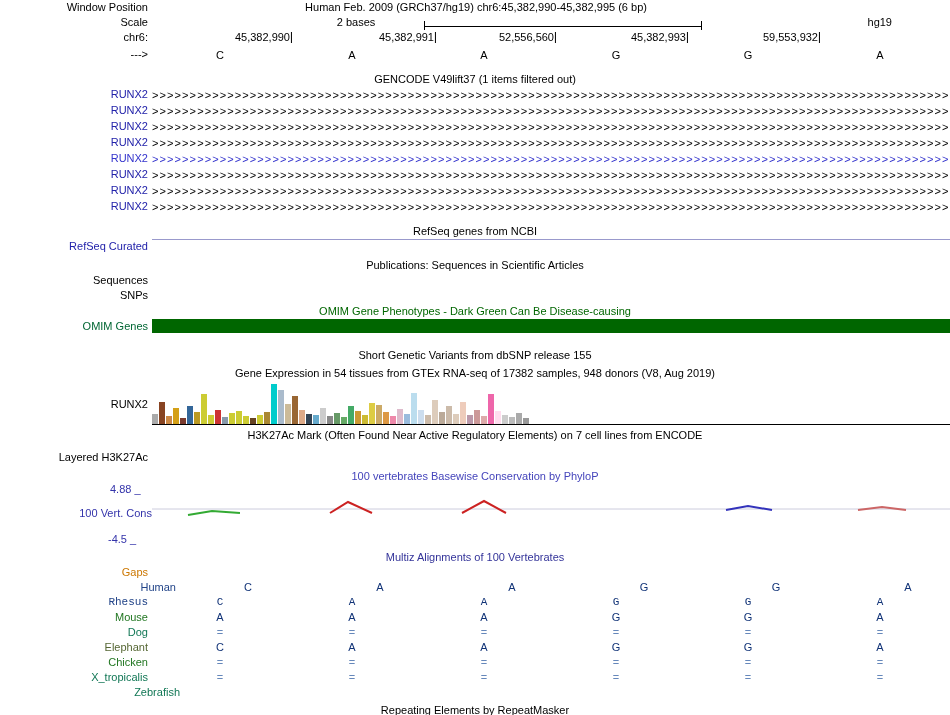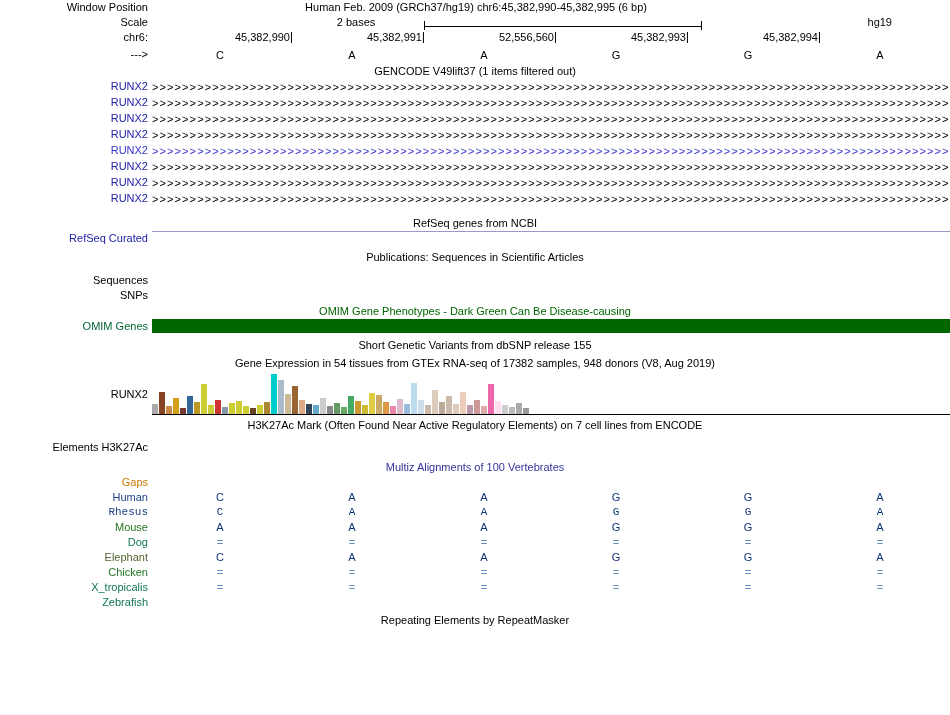--- a/index.html
+++ b/index.html
@@ -241,41 +241,41 @@
         <div class="scale-tick" style="left:272px;"></div>
         <div class="scale-tick" style="left:549px;"></div>
         <div class="hg19-label">hg19</div>
       </div>
     </div>
 
     <div class="row" style="height:17px;">
       <div class="lbl">chr6:</div>
       <div class="trk ruler" style="height:17px;">
         <div class="ruler-item" style="left:140px;"><span>45,382,990</span><span class="bar"></span></div>
-        <div class="ruler-item" style="left:272px;"><span>45,382,991</span><span class="bar"></span></div>
+        <div class="ruler-item" style="left:284px;"><span>45,382,991</span><span class="bar"></span></div>
         <div class="ruler-item" style="left:404px;"><span>52,556,560</span><span class="bar"></span></div>
         <div class="ruler-item" style="left:536px;"><span>45,382,993</span><span class="bar"></span></div>
-        <div class="ruler-item" style="left:668px;"><span>45,382,994</span><span class="bar"></span></div>
+        <div class="ruler-item" style="left:668px;"><span>59,553,932</span><span class="bar"></span></div>
       </div>
     </div>
 
     <div class="row" style="height:16px;">
       <div class="lbl">---&gt;</div>
       <div class="trk base-row" style="height:16px;">
         <div class="base-letter" style="left:68px;">C</div>
         <div class="base-letter" style="left:200px;">A</div>
         <div class="base-letter" style="left:332px;">A</div>
         <div class="base-letter" style="left:464px;">G</div>
         <div class="base-letter" style="left:596px;">G</div>
         <div class="base-letter" style="left:728px;">A</div>
       </div>
     </div>
   </div>
 
-  <div class="track-title" style="margin-top:0;">GENCODE V49lift37 (1 items filtered out)</div>
+  <div class="track-title" style="margin-top:8px;">GENCODE V49lift37 (1 items filtered out)</div>
 
   <div class="gene-rows">
     <div class="row" style="height:16px;">
       <div class="lbl navy-lbl">RUNX2</div>
       <div class="trk gene-line">
           <div class="arrows">&gt;&gt;&gt;&gt;&gt;&gt;&gt;&gt;&gt;&gt;&gt;&gt;&gt;&gt;&gt;&gt;&gt;&gt;&gt;&gt;&gt;&gt;&gt;&gt;&gt;&gt;&gt;&gt;&gt;&gt;&gt;&gt;&gt;&gt;&gt;&gt;&gt;&gt;&gt;&gt;&gt;&gt;&gt;&gt;&gt;&gt;&gt;&gt;&gt;&gt;&gt;&gt;&gt;&gt;&gt;&gt;&gt;&gt;&gt;&gt;&gt;&gt;&gt;&gt;&gt;&gt;&gt;&gt;&gt;&gt;&gt;&gt;&gt;&gt;&gt;&gt;&gt;&gt;&gt;&gt;&gt;&gt;&gt;&gt;&gt;&gt;&gt;&gt;&gt;&gt;&gt;&gt;&gt;&gt;&gt;&gt;&gt;&gt;&gt;&gt;&gt;&gt;&gt;&gt;&gt;&gt;&gt;&gt;&gt;&gt;&gt;&gt;&gt;&gt;&gt;&gt;&gt;&gt;&gt;&gt;&gt;&gt;&gt;&gt;&gt;&gt;&gt;&gt;&gt;&gt;&gt;&gt;&gt;&gt;&gt;&gt;&gt;&gt;&gt;&gt;&gt;&gt;&gt;&gt;&gt;&gt;&gt;</div>
         </div>
     </div>
     <div class="row" style="height:16px;">
       <div class="lbl navy-lbl">RUNX2</div>
@@ -324,38 +324,38 @@
   <div style="height:8px;"></div>
   <div class="track-title">RefSeq genes from NCBI</div>
   <div class="row" style="height:14px;">
     <div class="lbl navy-lbl">RefSeq Curated</div>
     <div class="trk">
       <div style="position:absolute;left:0;right:0;top:0;border-top:1px solid #9999cc;"></div>
     </div>
   </div>
 
   <div class="track-title" style="margin-top:4px;">Publications: Sequences in Scientific Articles</div>
-  <div class="row" style="height:15px;margin-top:8px;">
+  <div class="row" style="height:15px;">
     <div class="lbl">Sequences</div>
     <div class="trk"></div>
   </div>
   <div class="row" style="height:15px;">
     <div class="lbl">SNPs</div>
     <div class="trk"></div>
   </div>
 
   <div class="track-title dkgreen-text">OMIM Gene Phenotypes - Dark Green Can Be Disease-causing</div>
   <div class="row" style="height:16px;">
     <div class="lbl green-lbl">OMIM Genes</div>
     <div class="trk" style="height:16px;">
       <div class="omim-bar"></div>
     </div>
   </div>
 
-  <div class="track-title" style="margin-top:2px;">Short Genetic Variants from dbSNP release 155</div>
+  <div class="track-title" style="margin-top:12px;">Short Genetic Variants from dbSNP release 155</div>
 
   <div class="track-title" style="margin-top:2px;">Gene Expression in 54 tissues from GTEx RNA-seq of 17382 samples, 948 donors (V8, Aug 2019)</div>
   <div class="row" style="height:44px;">
     <div class="lbl" style="line-height:46px;">RUNX2</div>
     <div class="trk gtex" style="height:43px;">
       <div class="gtex-bars" id="gtex-bars" style="left:0;">
           <div class="gtex-bar" style="height: 10px; background: rgb(170, 170, 170);"></div>
           <div class="gtex-bar" style="height: 22px; background: rgb(136, 68, 34);"></div>
           <div class="gtex-bar" style="height: 8px; background: rgb(204, 136, 68);"></div>
           <div class="gtex-bar" style="height: 16px; background: rgb(212, 160, 23);"></div>
@@ -408,34 +408,48 @@
           <div class="gtex-bar" style="height: 9px; background: rgb(204, 204, 204);"></div>
           <div class="gtex-bar" style="height: 7px; background: rgb(187, 187, 187);"></div>
           <div class="gtex-bar" style="height: 11px; background: rgb(170, 170, 170);"></div>
           <div class="gtex-bar" style="height: 6px; background: rgb(153, 153, 153);"></div>
         </div>
     </div>
   </div>
 
   <div class="h3k-title" style="margin-top:2px;">H3K27Ac Mark (Often Found Near Active Regulatory Elements) on 7 cell lines from ENCODE</div>
   <div class="row" style="height:26px;">
-    <div class="lbl" style="line-height:28px;">Elements H3K27Ac</div>
+    <div class="lbl" style="line-height:28px;">Layered H3K27Ac</div>
     <div class="trk" style="height:26px;"></div>
   </div>
 
+  <div class="cons-panel">
+    <div class="cons-title">100 vertebrates Basewise Conservation by PhyloP</div>
+    <div class="cons-axis-lbl" style="left:110px;top:14px;">4.88 _</div>
+    <div class="cons-axis-lbl" style="left:0;top:38px;width:152px;text-align:right;padding-right:4px;color:#3333aa;">100 Vert. Cons</div>
+    <div class="cons-axis-lbl" style="left:108px;top:64px;">-4.5 _</div>
+    <svg width="950" height="80" style="position:absolute;left:0;top:0;">
+      <line x1="152" y1="40" x2="950" y2="40" stroke="#ccccdd" stroke-width="1"></line>
+      <path d="M188 46 L212 42 L240 44" stroke="#33aa33" stroke-width="2" fill="none"></path>
+      <path d="M330 44 L348 33 L372 44" stroke="#cc2222" stroke-width="2" fill="none"></path>
+      <path d="M462 44 L484 32 L506 44" stroke="#cc2222" stroke-width="2" fill="none"></path>
+      <path d="M726 41 L748 37 L772 41" stroke="#3333bb" stroke-width="2" fill="none"></path>
+      <path d="M858 41 L882 38 L906 41" stroke="#cc6666" stroke-width="2" fill="none"></path>
+    </svg>
+  </div>
 
   <div class="multiz-title">Multiz Alignments of 100 Vertebrates</div>
 
   <div class="row" style="height:15px;">
     <div class="lbl label-gaps">Gaps</div>
     <div class="trk"></div>
   </div>
 
   <div id="species-rows">
-      <div class="row" style="height: 15px;">
+      <div class="row" style="height: 15px; padding-left: 28px;">
         <div class="lbl label-blue">Human</div>
         <div class="trk align-row">
           <div class="align-base" style="left: 68px;">C</div>
           <div class="align-base" style="left: 200px;">A</div>
           <div class="align-base" style="left: 332px;">A</div>
           <div class="align-base" style="left: 464px;">G</div>
           <div class="align-base" style="left: 596px;">G</div>
           <div class="align-base" style="left: 728px;">A</div>
         </div>
       </div>
@@ -498,21 +512,21 @@
         <div class="lbl label-teal">X_tropicalis</div>
         <div class="trk align-row">
           <div class="align-base dash" style="left: 68px;">=</div>
           <div class="align-base dash" style="left: 200px;">=</div>
           <div class="align-base dash" style="left: 332px;">=</div>
           <div class="align-base dash" style="left: 464px;">=</div>
           <div class="align-base dash" style="left: 596px;">=</div>
           <div class="align-base dash" style="left: 728px;">=</div>
         </div>
       </div>
-      <div class="row" style="height: 15px;">
+      <div class="row" style="height: 15px; margin-left: 32px;">
         <div class="lbl label-teal">Zebrafish</div>
         <div class="trk align-row"></div>
       </div>
     </div>
 
   <div class="rm-title" style="margin-top:2px;">Repeating Elements by RepeatMasker</div>
 
 </div>
 
 </body></html>

